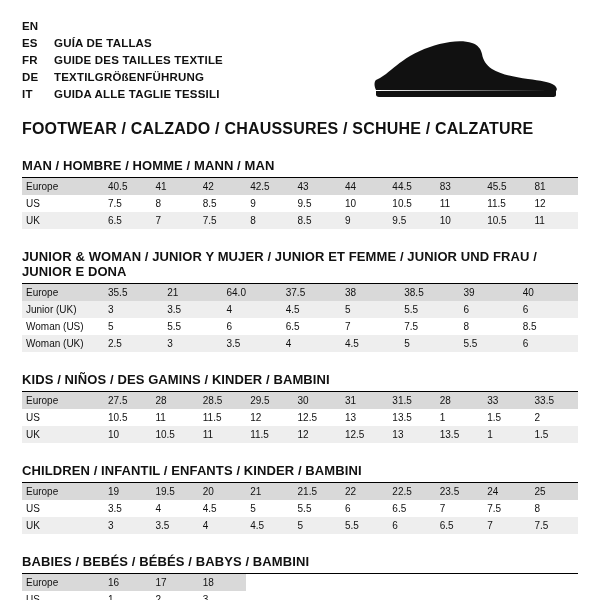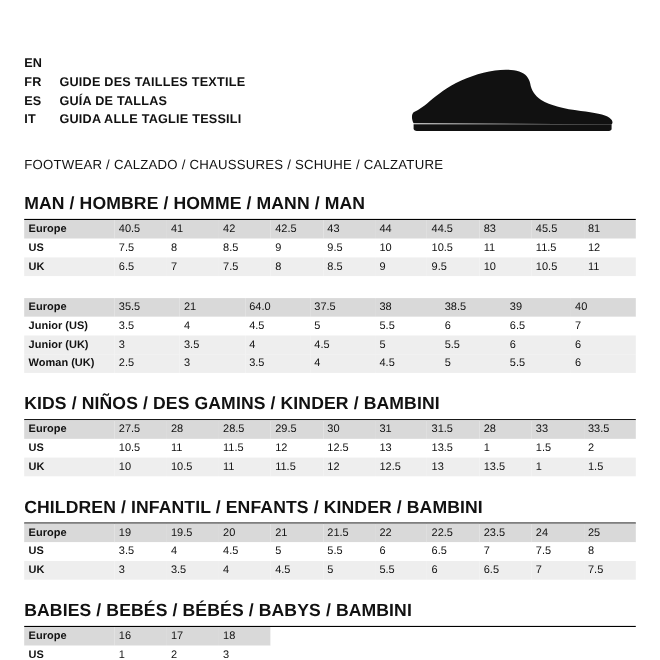--- a/index.html
+++ b/index.html
@@ -19,22 +19,21 @@
     width: 600px;
     height: 600px;
     box-sizing: border-box;
     padding: 18px 22px 0 22px;
   }
 
   
   .header {
     display: flex;
     justify-content: space-between;
-    align-items: center;
-    margin-top: 24px;
+    align-items: flex-end;
   }
   .lang-block {
     display: flex;
     flex-direction: column;
     gap: 1px;
   }
   .lang-row {
     display: flex;
     align-items: baseline;
     font-size: 11.5px;
@@ -50,31 +49,31 @@
     white-space: nowrap;
   }
 
   .shoe-art {
     margin-right: 18px;
     margin-top: 18px;
   }
 
   .section-heading {
     margin-top: 18px;
-    font-size: 12px;
-    font-weight: normal;
+    font-size: 16px;
+    font-weight: bold;
     letter-spacing: 0.2px;
   }
 
   
   .group {
     margin-top: 20px;
   }
   .group-title {
-    font-size: 16px;
+    font-size: 13px;
     font-weight: bold;
     letter-spacing: 0.1px;
     padding-bottom: 4px;
     border-bottom: 1px solid #000000;
     margin-bottom: 0;
   }
   table.sizes {
     border-collapse: collapse;
     width: 100%;
     table-layout: fixed;
@@ -83,21 +82,20 @@
   table.sizes td {
     height: 17px;
     padding: 0 0 0 4px;
     vertical-align: middle;
     white-space: nowrap;
     color: #111111;
   }
   table.sizes td.label {
     width: 78px;
     padding-left: 4px;
-    font-weight: bold;
   }
   table.sizes tr.europe td {
     background: #d9d9d9;
   }
   table.sizes tr.shade td {
     background: #eeeeee;
   }
   table.sizes tr.plain td {
     background: #ffffff;
   }
@@ -110,26 +108,30 @@
 <body>
 
 <div class="page">
 
   <div class="header">
     <div class="lang-block">
       <div class="lang-row">
         <span class="lang-code">EN</span>
       </div>
       <div class="lang-row">
+        <span class="lang-code">ES</span>
+        <span class="lang-text">GUÍA DE TALLAS</span>
+      </div>
+      <div class="lang-row">
         <span class="lang-code">FR</span>
         <span class="lang-text">GUIDE DES TAILLES TEXTILE</span>
       </div>
       <div class="lang-row">
-        <span class="lang-code">ES</span>
-        <span class="lang-text">GUÍA DE TALLAS</span>
+        <span class="lang-code">DE</span>
+        <span class="lang-text">TEXTILGRÖßENFÜHRUNG</span>
       </div>
       <div class="lang-row">
         <span class="lang-code">IT</span>
         <span class="lang-text">GUIDA ALLE TAGLIE TESSILI</span>
       </div>
     </div>
 
     <div class="shoe-art">
       <svg width="190" height="60" viewBox="0 0 190 60" xmlns="http://www.w3.org/2000/svg">
         <path fill="#111111" d="M6 52 C4 48 4 44 6 42 L10 40 L16 36 C22 31 30 24 40 18 C52 11 66 6 80 4 C88 3 96 3 102 5 C108 7 111 11 112 16 C113 22 116 27 122 31 C130 36 143 39 158 41 C170 42.5 180 44 184 47 C187 49 187.5 52 186 53 L180 53 Z"></path>
@@ -181,54 +183,55 @@
         <td>9.5</td>
         <td>10</td>
         <td>10.5</td>
         <td>11</td>
       </tr>
     </tbody>
       </table>
   </div>
 
   <div class="group">
+    <div class="group-title">JUNIOR &amp; WOMAN / JUNIOR Y MUJER / JUNIOR ET FEMME / JUNIOR UND FRAU / JUNIOR E DONA</div>
     <table class="sizes">
       <tbody>
           <tr class="europe">
         <td class="label">Europe</td>
         <td>35.5</td>
         <td>21</td>
         <td>64.0</td>
         <td>37.5</td>
         <td>38</td>
         <td>38.5</td>
         <td>39</td>
         <td>40</td>
       </tr>
-      <tr class="plain">
-        <td class="label">Junior (US)</td>
-        <td>3.5</td>
-        <td>4</td>
-        <td>4.5</td>
-        <td>5</td>
-        <td>5.5</td>
-        <td>6</td>
-        <td>6.5</td>
-        <td>7</td>
-      </tr>
       <tr class="shade">
         <td class="label">Junior (UK)</td>
         <td>3</td>
         <td>3.5</td>
         <td>4</td>
         <td>4.5</td>
         <td>5</td>
         <td>5.5</td>
         <td>6</td>
         <td>6</td>
+      </tr>
+      <tr class="plain">
+        <td class="label">Woman (US)</td>
+        <td>5</td>
+        <td>5.5</td>
+        <td>6</td>
+        <td>6.5</td>
+        <td>7</td>
+        <td>7.5</td>
+        <td>8</td>
+        <td>8.5</td>
       </tr>
       <tr class="shade">
         <td class="label">Woman (UK)</td>
         <td>2.5</td>
         <td>3</td>
         <td>3.5</td>
         <td>4</td>
         <td>4.5</td>
         <td>5</td>
         <td>5.5</td>

